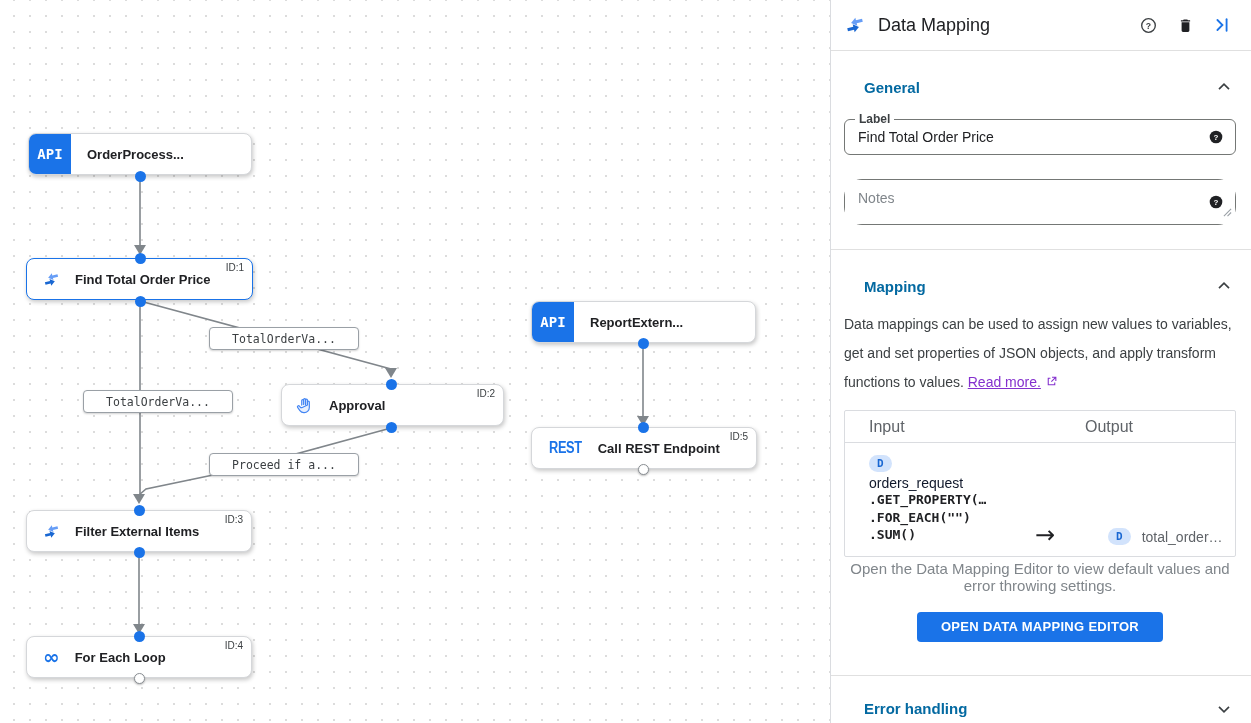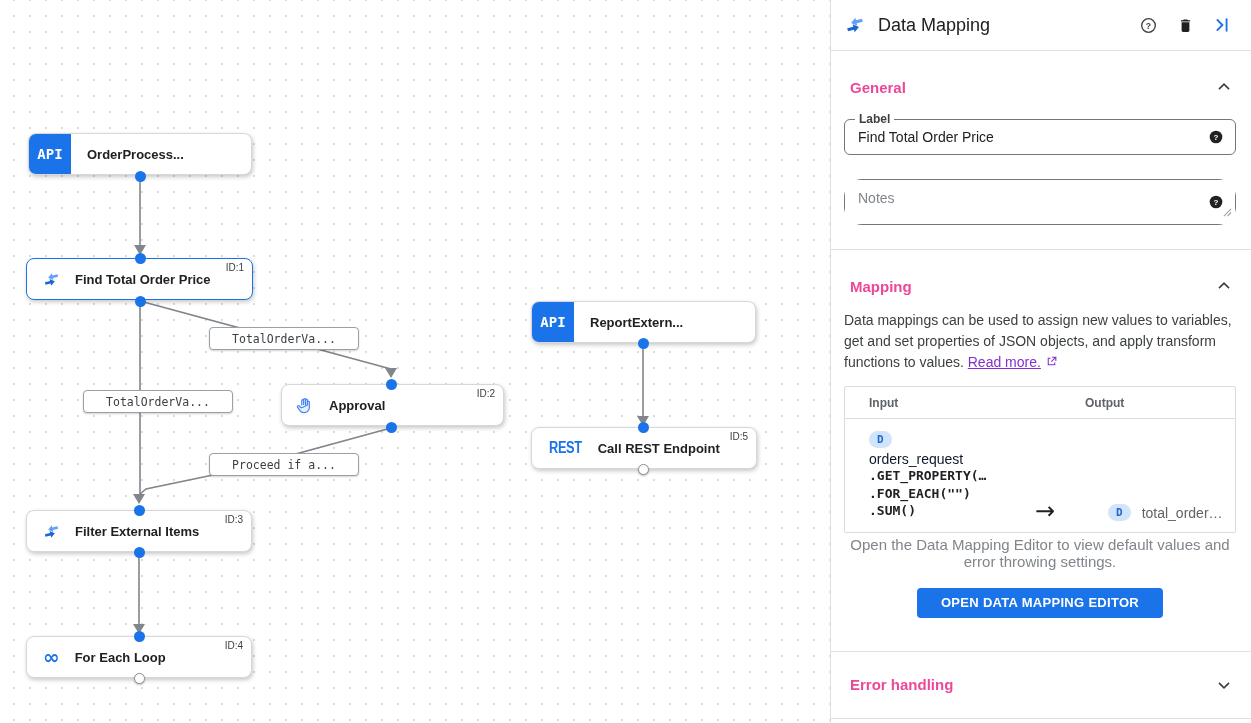--- a/index.html
+++ b/index.html
@@ -40,47 +40,47 @@
   .panel { position:absolute; left:830px; top:0; width:421px; height:723px; background:#fff;
            border-left:1px solid #dadce0; }
   .panel-header { height:51px; display:flex; align-items:center; padding:0 17px 0 14px;
                   border-bottom:1px solid #e0e0e0; }
   .panel-title { font-size:18px; color:#202124; margin-left:13px; flex:1; }
   .hicon { display:flex; align-items:center; justify-content:center; width:24px; height:24px; cursor:pointer; }
   .hicon + .hicon { margin-left:13px; }
 
   .section { padding:0 15px 0 13px; border-bottom:1px solid #e0e0e0; }
   .sec-head { display:flex; align-items:center; justify-content:space-between; cursor:pointer; }
-  .sec-title { font-size:15px; font-weight:bold; color:#ec4899; margin-left:6px; }
+  .sec-title { font-size:15px; font-weight:bold; color:#0369a1; margin-left:20px; }
 
   .general { padding-top:24px; padding-bottom:24px; }
   .mapping { padding-top:24px; padding-bottom:29px; }
   .errorsec .sec-head { padding:21px 0; }
 
   .field { position:relative; margin-top:20px; border:1px solid #747775; border-radius:6px; height:36px;
            display:flex; align-items:center; }
   .field-label { position:absolute; top:-8px; left:10px; background:#fff; padding:0 4px;
                  font-size:12px; font-weight:bold; color:#3c4043; }
   .field input { border:none; outline:none; flex:1; font-size:14px; color:#202124; padding:0 34px 0 13px;
                  font-family:"Liberation Sans", sans-serif; background:transparent; }
   .field-help { position:absolute; right:11px; top:50%; transform:translateY(-50%); display:flex; cursor:pointer; }
 
   .notes { position:relative; margin-top:24px; border:1px solid #747775; border-radius:18px; height:46px; }
   .notes textarea { width:100%; height:100%; border:none; outline:none; resize:none; font-size:14px;
                     padding:10px 34px 4px 13px; font-family:"Liberation Sans", sans-serif; color:#202124; }
   .notes textarea::placeholder { color:#80868b; }
   .notes .field-help { top:22px; }
   .resize-grip { position:absolute; right:3px; bottom:3px; }
 
-  .map-desc { margin-top:12px; font-size:14px; line-height:21px; color:#3c4043; }
+  .map-desc { margin-top:12px; font-size:14px; line-height:29px; color:#3c4043; }
   .read-more { color:#8430ce; text-decoration:underline; cursor:pointer; }
 
   .map-table { margin-top:13px; border:1px solid #dadce0; border-radius:2px; }
   .map-table-head { display:flex; height:32px; align-items:center; border-bottom:1px solid #dadce0; }
-  .th { font-size:12px; color:#5f6368;font-weight:bold; }
+  .th { font-size:16px; color:#5f6368; }
   .th-input { padding-left:24px; width:240px; }
   .map-table-body { position:relative; padding:10px 0 12px 24px; }
   .dbadge { display:inline-flex; align-items:center; justify-content:center; background:#d2e3fc; color:#1967d2;
             font-family:"DejaVu Sans Mono", monospace; font-size:11px; font-weight:bold;
             border-radius:9px; padding:2px 8px; }
   .var-name { font-size:14px; color:#0f172a; margin-top:3px; }
   .fn-line { font-family:"DejaVu Sans Mono", monospace; font-size:13px; font-weight:bold; color:#202124;
              line-height:17.5px; }
   .map-arrow { position:absolute; left:190px; top:78px; font-size:24px; color:#202124;
                font-family:"DejaVu Sans", sans-serif; }

